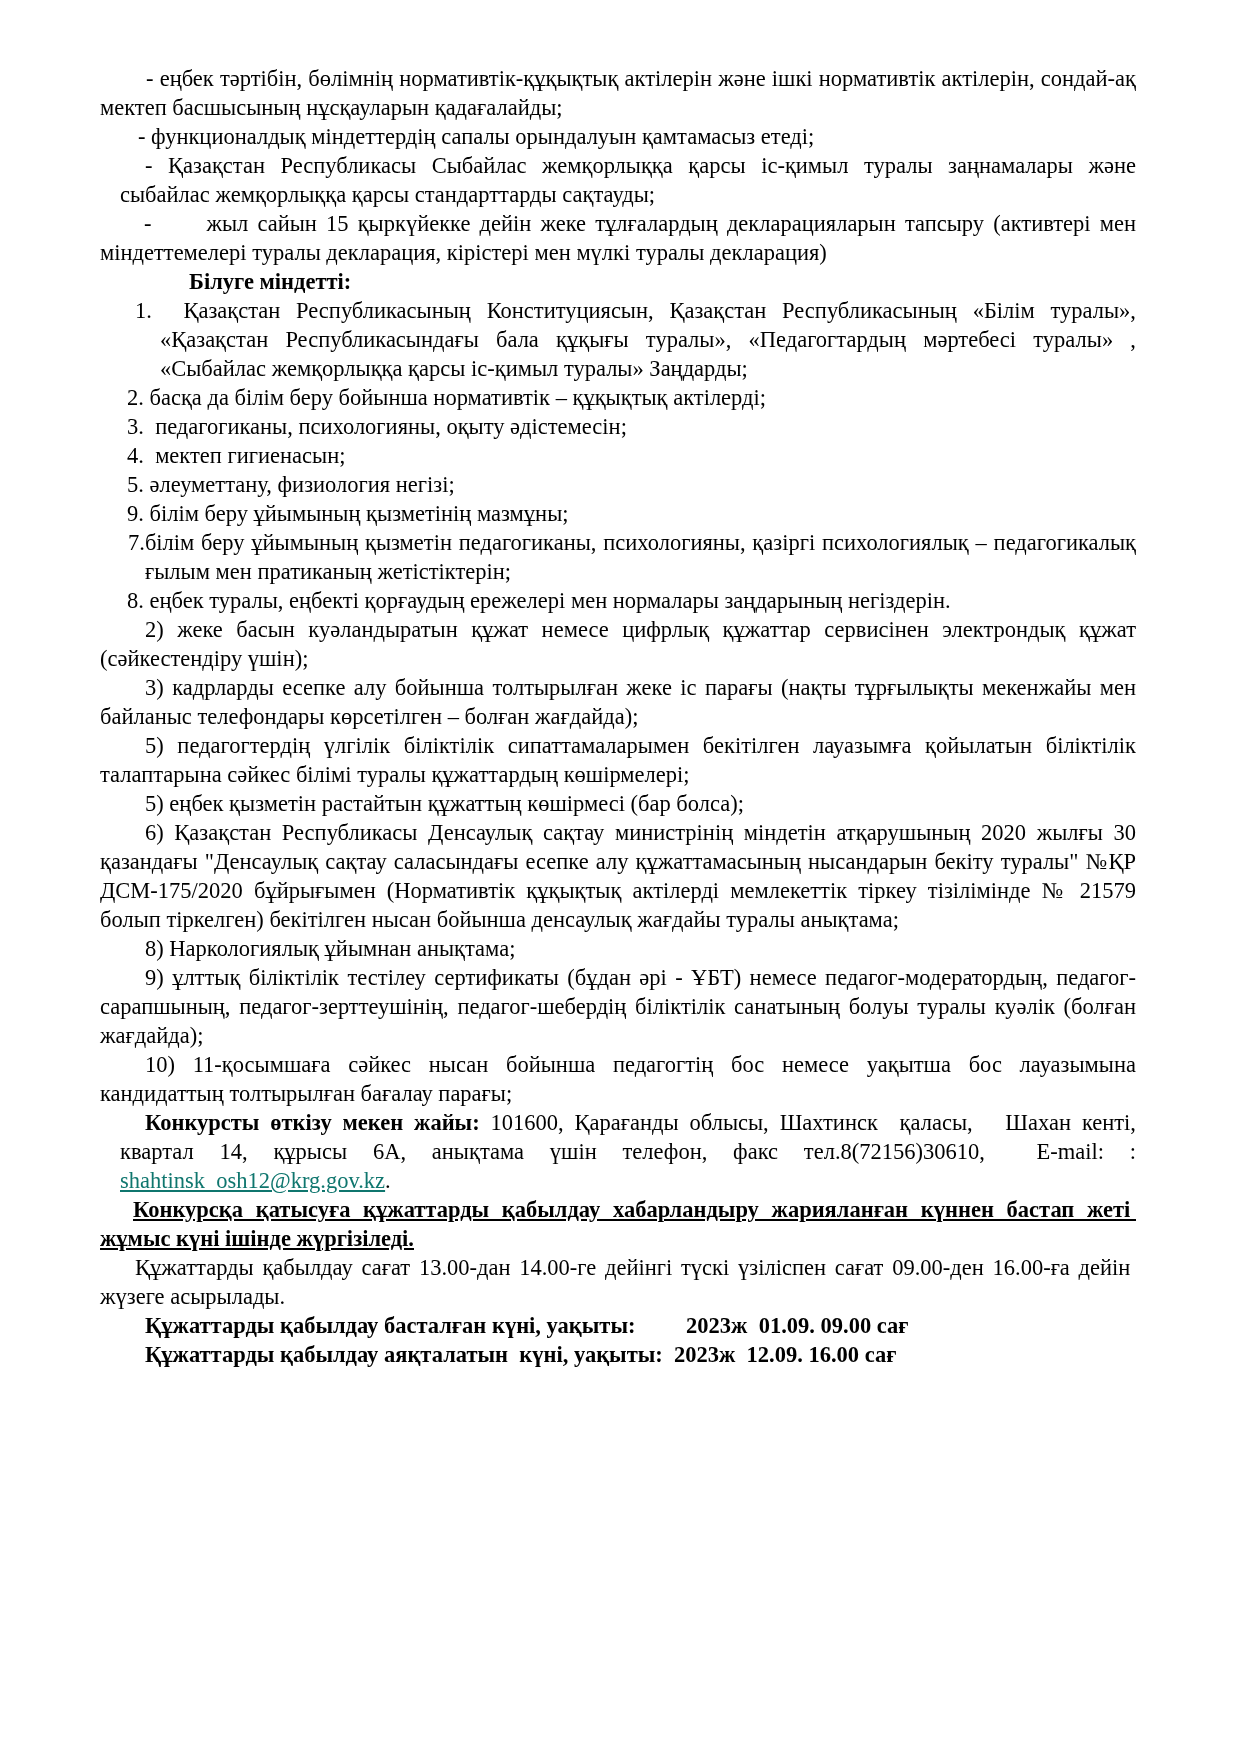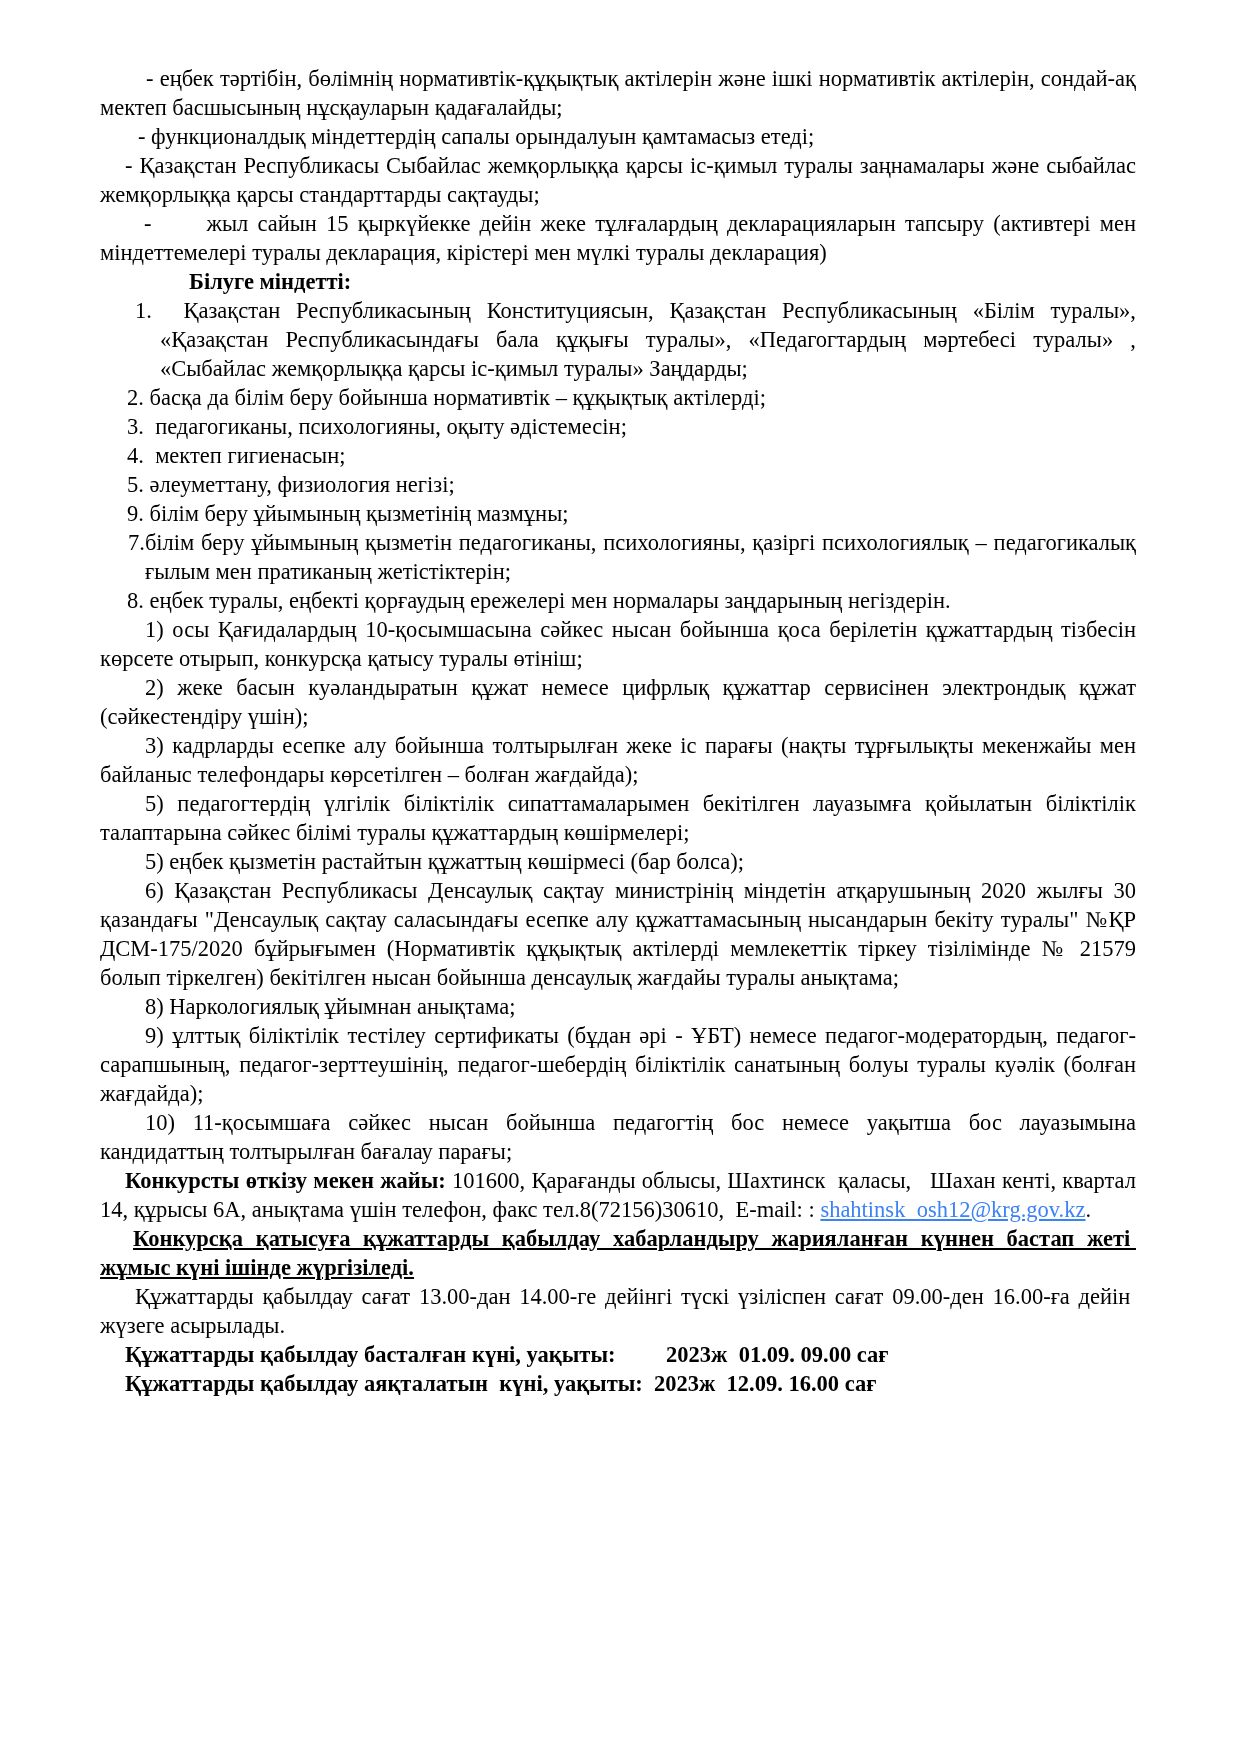--- a/index.html
+++ b/index.html
@@ -20,34 +20,34 @@
     padding: 64px 104px 0 100px;
     color: #000000;
     font-size: 22.5px;
     line-height: 29px;
     text-align: justify;
   }
   p { margin: 0; padding: 0; }
   .heading { font-weight: bold; }
   .bold { font-weight: bold; }
   .notice { font-weight: bold; text-decoration: underline; }
-  .ind25 { text-indent: 25px; }
+  .ind25 { text-indent: 25px; margin-left: 20px; }
   .ind27 { text-indent: 27px; }
   .ind33 { text-indent: 33px; }
   .ind35 { text-indent: 35px; }
   .ind38 { text-indent: 38px; }
   .ind44 { text-indent: 44px; }
   .ind45 { text-indent: 45px; }
   .ind46 { text-indent: 46px; }
   .ind47 { text-indent: 47px; }
   .ind89 { text-indent: 89px; }
   .hang1 { margin-left: 60px; text-indent: -25px; }
   .hang7 { margin-left: 45px; text-indent: -17px; }
   a.email {
-    color: #3b82f6;
+    color: #0f766e;
     text-decoration: underline;
     cursor: pointer;
   }
 </style>
 </head>
 <body>
 
 <div class="page">
   <div class="content">
 
@@ -61,21 +61,20 @@
     <p class="hang1">1.&nbsp;&nbsp;Қазақстан Республикасының Конституциясын, Қазақстан Республикасының «Білім туралы», «Қазақстан Республикасындағы бала құқығы туралы», «Педагогтардың мәртебесі туралы» , «Сыбайлас жемқорлыққа қарсы іс-қимыл туралы» Заңдарды;</p>
     <p class="ind27">2. басқа да білім беру бойынша нормативтік – құқықтық актілерді;</p>
     <p class="ind27">3.&nbsp; педагогиканы, психологияны, оқыту әдістемесін;</p>
     <p class="ind27">4.&nbsp; мектеп гигиенасын;</p>
     <p class="ind27">5. әлеуметтану, физиология негізі;</p>
     <p class="ind27">9. білім беру ұйымының қызметінің мазмұны;</p>
     <p class="hang7">7.білім беру ұйымының қызметін педагогиканы, психологияны, қазіргі психологиялық – педагогикалық ғылым мен пратиканың жетістіктерін;</p>
     <p class="ind27">8. еңбек туралы, еңбекті қорғаудың ережелері мен нормалары заңдарының негіздерін.</p>
 
 
-    <p class="ind45">1) осы Қағидалардың 10-қосымшасына сәйкес нысан бойынша қоса берілетін құжаттардың тізбесін көрсете отырып, конкурсқа қатысу туралы өтініш;</p>
     <p class="ind45">2) жеке басын куәландыратын құжат немесе цифрлық құжаттар сервисінен электрондық құжат (сәйкестендіру үшін);</p>
     <p class="ind45">3) кадрларды есепке алу бойынша толтырылған жеке іс парағы (нақты тұрғылықты мекенжайы мен байланыс телефондары көрсетілген – болған жағдайда);</p>
     <p class="ind45">5) педагогтердің үлгілік біліктілік сипаттамаларымен бекітілген лауазымға қойылатын біліктілік талаптарына сәйкес білімі туралы құжаттардың көшірмелері;</p>
     <p class="ind45">5) еңбек қызметін растайтын құжаттың көшірмесі (бар болса);</p>
     <p class="ind45">6) Қазақстан Республикасы Денсаулық сақтау министрінің міндетін атқарушының 2020 жылғы 30 қазандағы "Денсаулық сақтау саласындағы есепке алу құжаттамасының нысандарын бекіту туралы" №ҚР ДСМ-175/2020 бұйрығымен (Нормативтік құқықтық актілерді мемлекеттік тіркеу тізілімінде № 21579 болып тіркелген) бекітілген нысан бойынша денсаулық жағдайы туралы анықтама;</p>
     <p class="ind45">8) Наркологиялық ұйымнан анықтама;</p>
     <p class="ind45">9) ұлттық біліктілік тестілеу сертификаты (бұдан әрі - ҰБТ) немесе педагог-модератордың, педагог-сарапшының, педагог-зерттеушінің, педагог-шебердің біліктілік санатының болуы туралы куәлік (болған жағдайда);</p>
     <p class="ind45">10) 11-қосымшаға сәйкес нысан бойынша педагогтің бос немесе уақытша бос лауазымына кандидаттың толтырылған бағалау парағы;</p>
 
     <p class="ind25"><b>Конкурсты өткізу мекен жайы:</b><span> 101600, Қарағанды облысы, Шахтинск&nbsp; қаласы,&nbsp;&nbsp; Шахан кенті, квартал 14, құрысы 6А, анықтама үшін телефон, факс тел.8(72156)30610,&nbsp; E-mail:&nbsp;: </span><a class="email" href="#">shahtinsk_osh12@krg.gov.kz</a><span>.</span></p>

